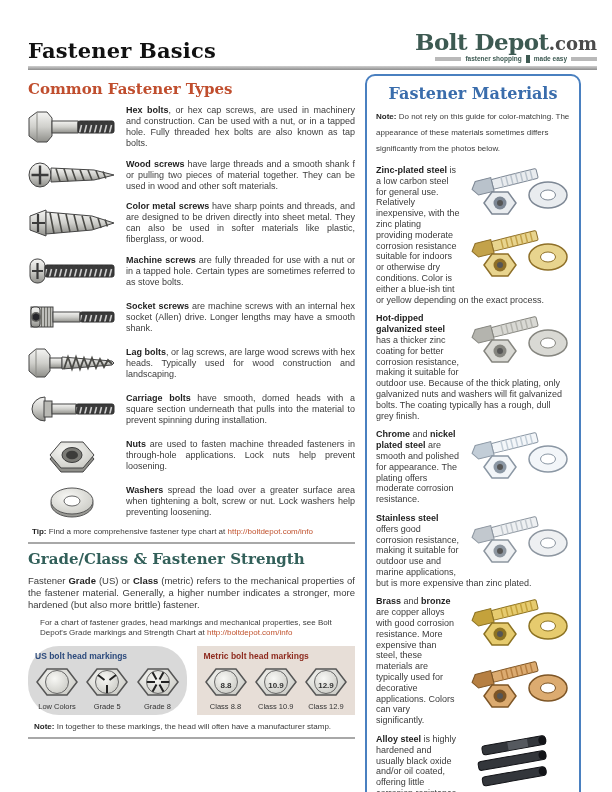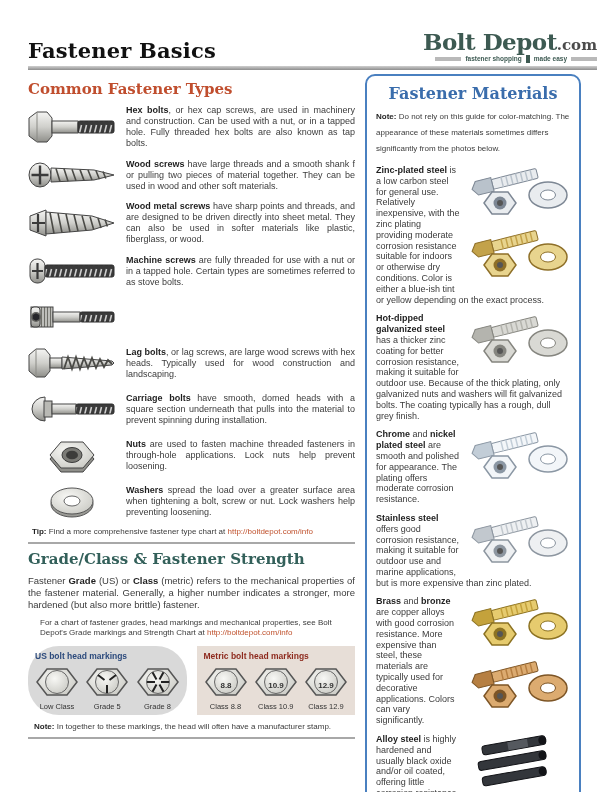--- a/index.html
+++ b/index.html
@@ -5,21 +5,21 @@
   html,body{margin:0;padding:0;}
   body{width:612px;height:792px;background:#fff;font-family:"Liberation Sans",sans-serif;color:#3b3b3b;overflow:hidden;}
   .page{padding:30px 15px 0 28px;}
 
   
   .hdr{display:flex;justify-content:space-between;align-items:flex-end;}
   h1{font-family:"DejaVu Serif",serif;font-weight:bold;font-size:21px;margin:0;color:#111;letter-spacing:.2px;}
   .logo{text-align:right;line-height:1;}
   .logo-line{white-space:nowrap;}
   .logo-name{font-family:"DejaVu Serif",serif;font-weight:bold;font-size:23px;color:var(--logo-teal);letter-spacing:-.5px;text-align:center;}
-  .logo-tld{font-family:"DejaVu Serif",serif;font-weight:bold;font-size:15px;color:#4b4b4b;}
+  .logo-tld{font-family:"DejaVu Serif",serif;font-weight:bold;font-size:18px;color:#4b4b4b;}
   .logo-tag{display:flex;align-items:center;gap:4px;justify-content:flex-end;margin-top:2px;}
   .tag-bar{width:26px;height:4px;background:#b9b9b9;display:inline-block;}
   .tag-sq{width:4px;height:8px;background:var(--logo-teal);display:inline-block;}
   .tag-text{font-size:6.5px;font-weight:bold;color:var(--logo-teal);}
   .title-rule{height:4px;background:linear-gradient(#cfcfcf,#8e8e8e);margin-top:3px;}
 
   
   .columns{display:flex;gap:10px;margin-top:4px;}
   .left-col{width:327px;flex:none;}
   .right-col{width:216px;flex:none;}
@@ -157,41 +157,42 @@
         <div class="type-text rich"><b>Wood screws</b><span> have large threads and a smooth shank f or pulling two pieces of material together. They can be used in wood and other soft materials.</span></div>
       </div>
 
       <div class="type-row">
         <svg class="type-icon" viewBox="0 0 88 40">
           <polygon points="2,13 18,7 18,33 2,27" fill="url(#gMetal)" stroke="#444"></polygon>
           <path d="M10,11 v18 M4,20 h13" stroke="#3a3a3a" stroke-width="2.2"></path>
           <polygon points="18,9 64,13 86,20 64,27 18,31" fill="url(#gMetal)" stroke="#444"></polygon>
           <path d="M22,9.5 l4,21 M30,10.2 l4,19.4 M38,11 l4,18 M46,11.8 l4,16.2 M54,12.6 l4,14.6 M62,13.5 l3.6,12.8 M70,15 l3,10 M77,16.5 l2.4,7" stroke="#4a4a46" stroke-width="1.6"></path>
         </svg>
-        <div class="type-text rich"><b>Wood metal screws</b><span> have sharp points and threads, and are designed to be driven directly into sheet metal. They can also be used in softer materials like plastic, fiberglass, or wood.</span></div>
+        <div class="type-text rich"><b>Color metal screws</b><span> have sharp points and threads, and are designed to be driven directly into sheet metal. They can also be used in softer materials like plastic, fiberglass, or wood.</span></div>
       </div>
 
       <div class="type-row">
         <svg class="type-icon" viewBox="0 0 88 40">
           <rect x="2" y="8" width="15" height="24" rx="7" fill="url(#gMetal)" stroke="#444"></rect>
           <path d="M9.5,12 v16 M4,20 h11" stroke="#3a3a3a" stroke-width="2.2"></path>
           <rect x="17" y="14" width="69" height="12" rx="2" fill="url(#pThread)" stroke="#2c2c2c"></rect>
         </svg>
         <div class="type-text rich"><b>Machine screws</b><span> are fully threaded for use with a nut or in a tapped hole. Certain types are sometimes referred to as stove bolts.</span></div>
       </div>
 
       <div class="type-row">
         <svg class="type-icon" viewBox="0 0 88 40">
           <rect x="3" y="10" width="22" height="20" fill="url(#pKnurl)" stroke="#444"></rect>
           <rect x="3" y="10" width="9" height="20" rx="3" fill="url(#gMetal)" stroke="#444"></rect>
           <circle cx="8" cy="20" r="5" fill="#62625e"></circle>
           <polygon points="8,16.2 11.3,18.1 11.3,21.9 8,23.8 4.7,21.9 4.7,18.1" fill="#26262a"></polygon>
           <rect x="25" y="15" width="27" height="10" fill="url(#gMetal)" stroke="#444"></rect>
           <rect x="52" y="15" width="34" height="10" rx="2" fill="url(#pThread)" stroke="#2c2c2c"></rect>
         </svg>
+        <div class="type-text rich"><b>Socket screws</b><span> are machine screws with an internal hex socket (Allen) drive. Longer lengths may have a smooth shank.</span></div>
       </div>
 
       <div class="type-row">
         <svg class="type-icon" viewBox="0 0 88 40">
           <polygon points="1,12 8,6 17,6 22,12 22,28 17,34 8,34 1,28" fill="url(#gMetal)" stroke="#444"></polygon>
           <line x1="8" y1="6" x2="8" y2="34" stroke="#8a8a85"></line>
           <rect x="22" y="15" width="12" height="10" fill="url(#gMetal)" stroke="#444"></rect>
           <polygon points="34,14 84,18 86,20 84,22 34,26" fill="url(#gMetal)" stroke="#444"></polygon>
           <path d="M36,26 L40,14 L44,26 L48,14 L52,26 L56,15 L60,25 L64,15 L68,25 L72,16 L76,24 L80,17 L84,21" stroke="#4a4a46" stroke-width="1.8" fill="none"></path>
         </svg>
@@ -237,21 +238,21 @@
 
       <div class="panels">
         <div class="panel us">
           <div class="panel-title">US bolt head markings</div>
           <div class="hex-row">
             <div class="hex-cell">
               <svg width="44" height="36" viewBox="0 0 44 36">
                 <polygon points="2,18 12,5 32,5 42,18 32,31 12,31" fill="url(#gHexFace)" stroke="#555" stroke-width="1.5"></polygon>
                 <circle cx="22" cy="18" r="11.5" fill="url(#gHexFace)" stroke="#666"></circle>
               </svg>
-              <div class="hex-label">Low Class</div>
+              <div class="hex-label">Low Colors</div>
             </div>
             <div class="hex-cell">
               <svg width="44" height="36" viewBox="0 0 44 36">
                 <polygon points="2,18 12,5 32,5 42,18 32,31 12,31" fill="url(#gHexFace)" stroke="#555" stroke-width="1.5"></polygon>
                 <circle cx="22" cy="18" r="11.5" fill="url(#gHexFace)" stroke="#666"></circle>
                 <path d="M19.5,16 L13,11 M24.5,16 L31,11 M22,21 L22,29" stroke="#222" stroke-width="2"></path>
               </svg>
               <div class="hex-label">Grade 5</div>
             </div>
             <div class="hex-cell">

